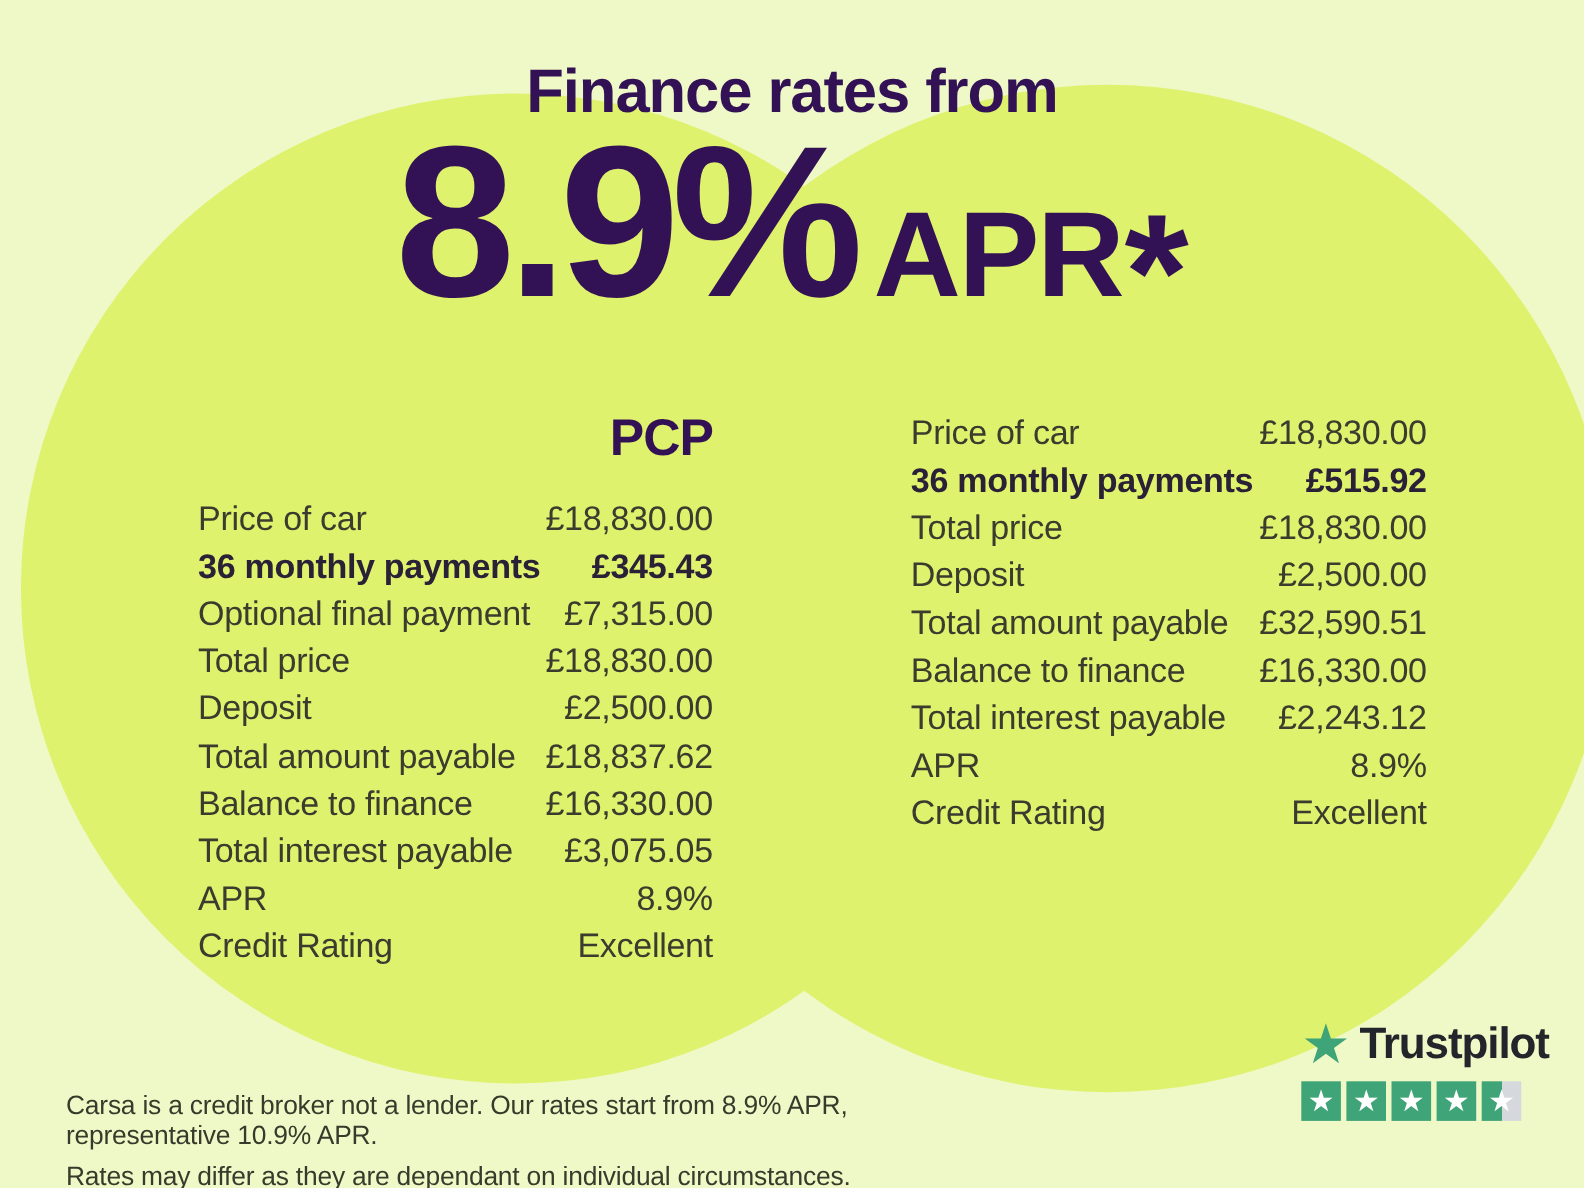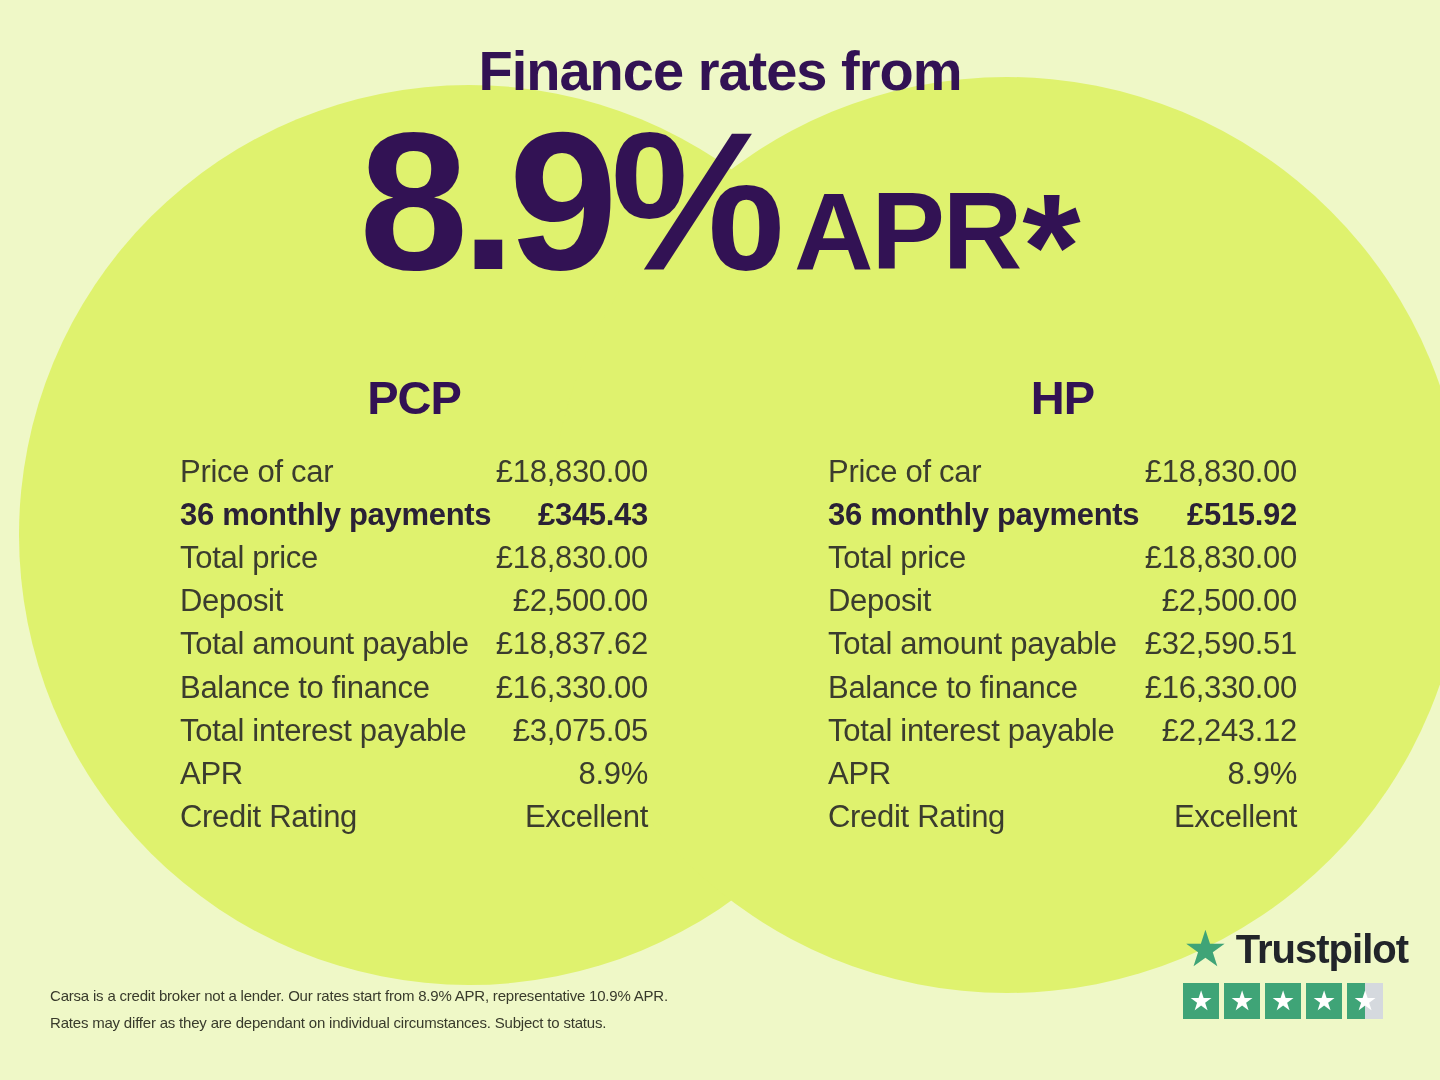--- a/index.html
+++ b/index.html
@@ -6,52 +6,52 @@
   .canvas{
     position:relative;width:1440px;height:1080px;overflow:hidden;
     background:#eff8c7;font-family:"Liberation Sans",sans-serif;
   }
   .circle{position:absolute;border-radius:50%;background:#dff26e;}
   .circle-left{left:19px;top:85px;width:900px;height:900px;}
   .circle-right{left:549px;top:77px;width:916px;height:916px;}
   .content{position:absolute;inset:0;}
 
   .title{
-    position:absolute;top:40px;left:0;right:0;margin:0;
+    position:absolute;top:40px;left:0;right:0;margin:12px;
     text-align:center;font-size:56px;font-weight:700;letter-spacing:-1px;
     color:#321254;line-height:1.1;
   }
   .rate{
     position:absolute;top:104px;left:0;right:0;
     display:flex;justify-content:center;align-items:baseline;
     color:#321254;
   }
   .rate-value{font-size:196px;font-weight:700;letter-spacing:-7px;line-height:1;}
   .rate-unit{font-size:110px;font-weight:700;letter-spacing:-2px;line-height:1;margin-left:16px;}
   .rate-asterisk{font-size:150px;font-weight:700;line-height:0;position:relative;top:30px;margin-left:2px;}
 
   .finance-table{position:absolute;top:372px;}
   .finance-table.pcp{left:180px;width:468px;}
   .finance-table.hp{left:828px;width:469px;}
   .table-heading{
-    margin:0 0 26px 0;text-align:center;color:#321254;
+    margin:0 0 26px 0;text-align:right;color:#321254;
     font-size:47px;font-weight:700;line-height:52px;letter-spacing:-1px;
   }
   .rows{width:100%;}
   .row{
     height:43.2px;display:flex;justify-content:space-between;align-items:center;
     font-size:31px;color:#3b3c2e;font-weight:400;letter-spacing:-0.3px;
   }
   .row.bold{font-weight:700;color:#2a2136;}
   .row .lbl{white-space:nowrap;}
   .row .val{white-space:nowrap;text-align:right;}
 
   .disclaimer{position:absolute;left:50px;top:982px;width:760px;}
   .disclaimer p{
-    margin:0;font-size:15px;line-height:27px;color:#383a2b;
+    margin:10px;font-size:24px;line-height:27px;color:#383a2b;
     font-weight:400;letter-spacing:-0.2px;
   }
 
   .trustpilot{position:absolute;left:1183px;top:924px;width:210px;}
   .tp-logo{display:flex;align-items:center;gap:8px;}
   .tp-star{font-size:50px;line-height:1;color:#3fa477;}
   .tp-word{font-size:40px;font-weight:700;color:#22252a;letter-spacing:-1px;}
   .tp-stars{display:flex;gap:5px;margin-top:9px;}
   .star-box{
     width:36px;height:36px;background:#3fa477;
@@ -81,20 +81,24 @@
       <div class="rows">
           <div class="row">
             <span class="lbl">Price of car</span>
             <span class="val">£18,830.00</span>
           </div>
           <div class="row bold">
             <span class="lbl">36 monthly payments</span>
             <span class="val">£345.43</span>
           </div>
           <div class="row">
+            <span class="lbl">Optional final payment</span>
+            <span class="val">£7,315.00</span>
+          </div>
+          <div class="row">
             <span class="lbl">Total price</span>
             <span class="val">£18,830.00</span>
           </div>
           <div class="row">
             <span class="lbl">Deposit</span>
             <span class="val">£2,500.00</span>
           </div>
           <div class="row">
             <span class="lbl">Total amount payable</span>
             <span class="val">£18,837.62</span>
@@ -112,21 +116,20 @@
             <span class="val">8.9%</span>
           </div>
           <div class="row">
             <span class="lbl">Credit Rating</span>
             <span class="val">Excellent</span>
           </div>
         </div>
     </section>
 
     <section class="finance-table hp">
-      <h2 class="table-heading">HP</h2>
       <div class="rows">
           <div class="row">
             <span class="lbl">Price of car</span>
             <span class="val">£18,830.00</span>
           </div>
           <div class="row bold">
             <span class="lbl">36 monthly payments</span>
             <span class="val">£515.92</span>
           </div>
           <div class="row">

